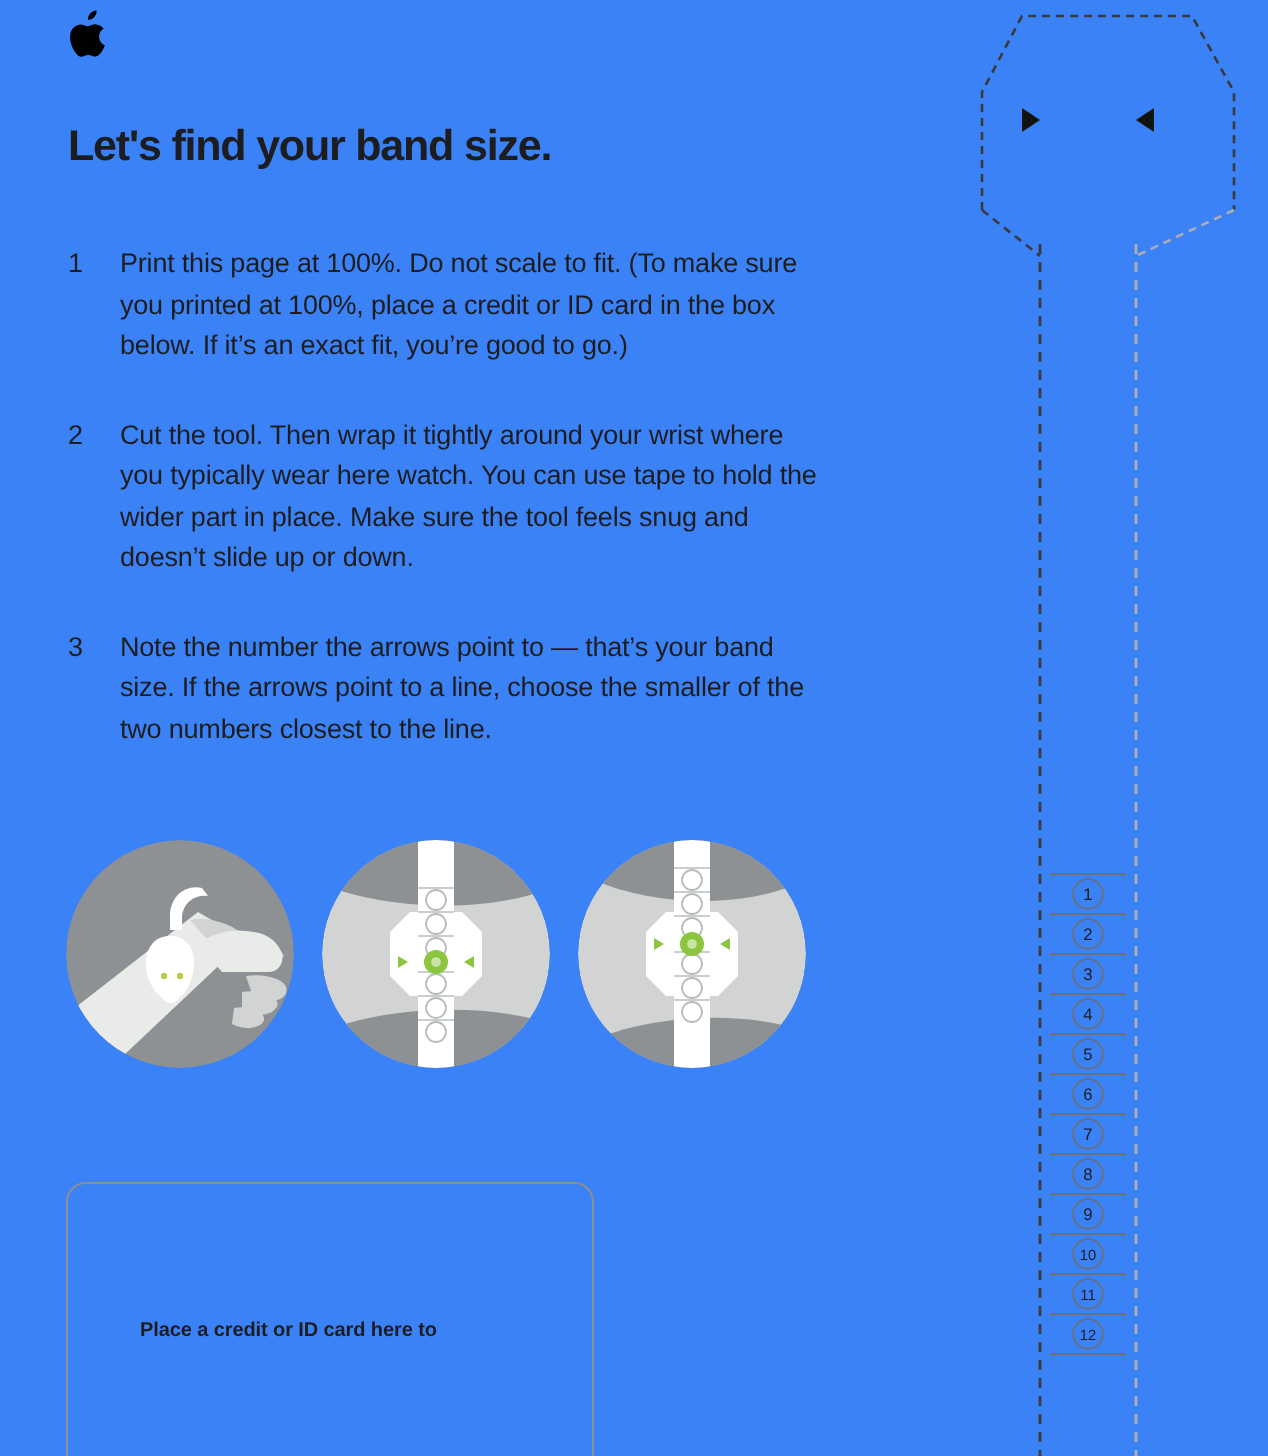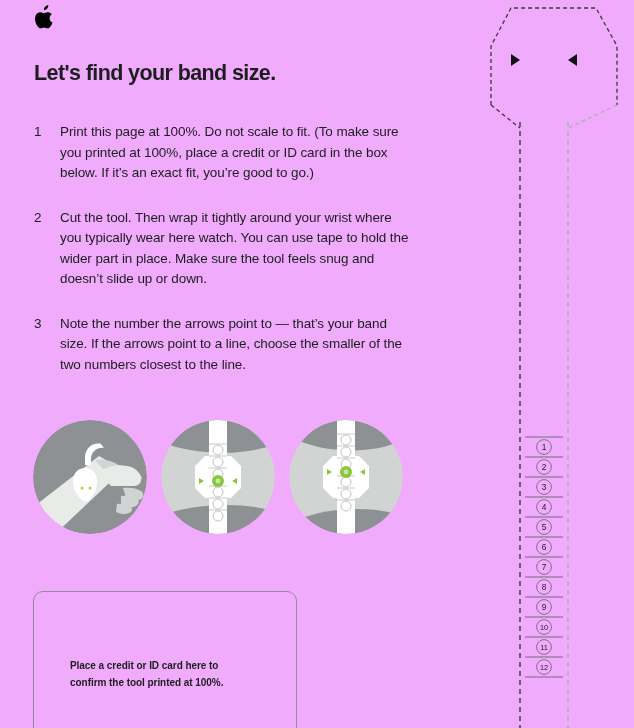--- a/index.html
+++ b/index.html
@@ -3,21 +3,21 @@
 <meta charset="utf-8">
 <style>
   * { box-sizing: border-box; margin: 0; padding: 0; }
   html, body {
     width: 634px; height: 728px;
     background: #ffffff;
     font-family: "Liberation Sans", sans-serif;
     color: #1d1d1f;
     overflow: hidden;
   }
-  #page { position: relative; width: 634px; height: 728px; background: #f0abfc; }
+  #page { position: relative; width: 634px; height: 728px; background: #3b82f6; }
 
   
   #apple-logo { position: absolute; left: 33px; top: 5px; width: 22px; height: 26px; }
 
   
   #title {
     position: absolute; left: 34px; top: 61px;
     font-size: 21.5px; font-weight: bold; letter-spacing: -0.6px;
     color: #1d1d1f; white-space: nowrap;
   }
@@ -175,21 +175,20 @@
         <circle cx="57" cy="52" r="2.4" fill="#ffffff" opacity="0.55"></circle>
         <path d="M38 49 l5 3 -5 3 Z" fill="#8cc63f"></path>
         <path d="M76 49 l-5 3 5 3 Z" fill="#8cc63f"></path>
       </g>
     </svg>
   </div>
 
   <div id="card-box">
     <div id="card-box-text">
       <div>Place a credit or ID card here to</div>
-      <div>confirm the tool printed at 100%.</div>
     </div>
   </div>
 
   <div id="tool">
     <svg id="tool-svg" width="154" height="728" viewBox="0 0 154 728" aria-hidden="true">
 
       <path d="M11 105 L11 46 L31 8 L116 8 L137 46 L137 105" fill="none" stroke="#3a3a3c" stroke-width="1.3" stroke-dasharray="4 3"></path>
 
       <path d="M11 105 L40 128" fill="none" stroke="#3a3a3c" stroke-width="1.3" stroke-dasharray="4 3"></path>
       <path d="M137 105 L88 128" fill="none" stroke="#aeaeb2" stroke-width="1.3" stroke-dasharray="4 3"></path>

